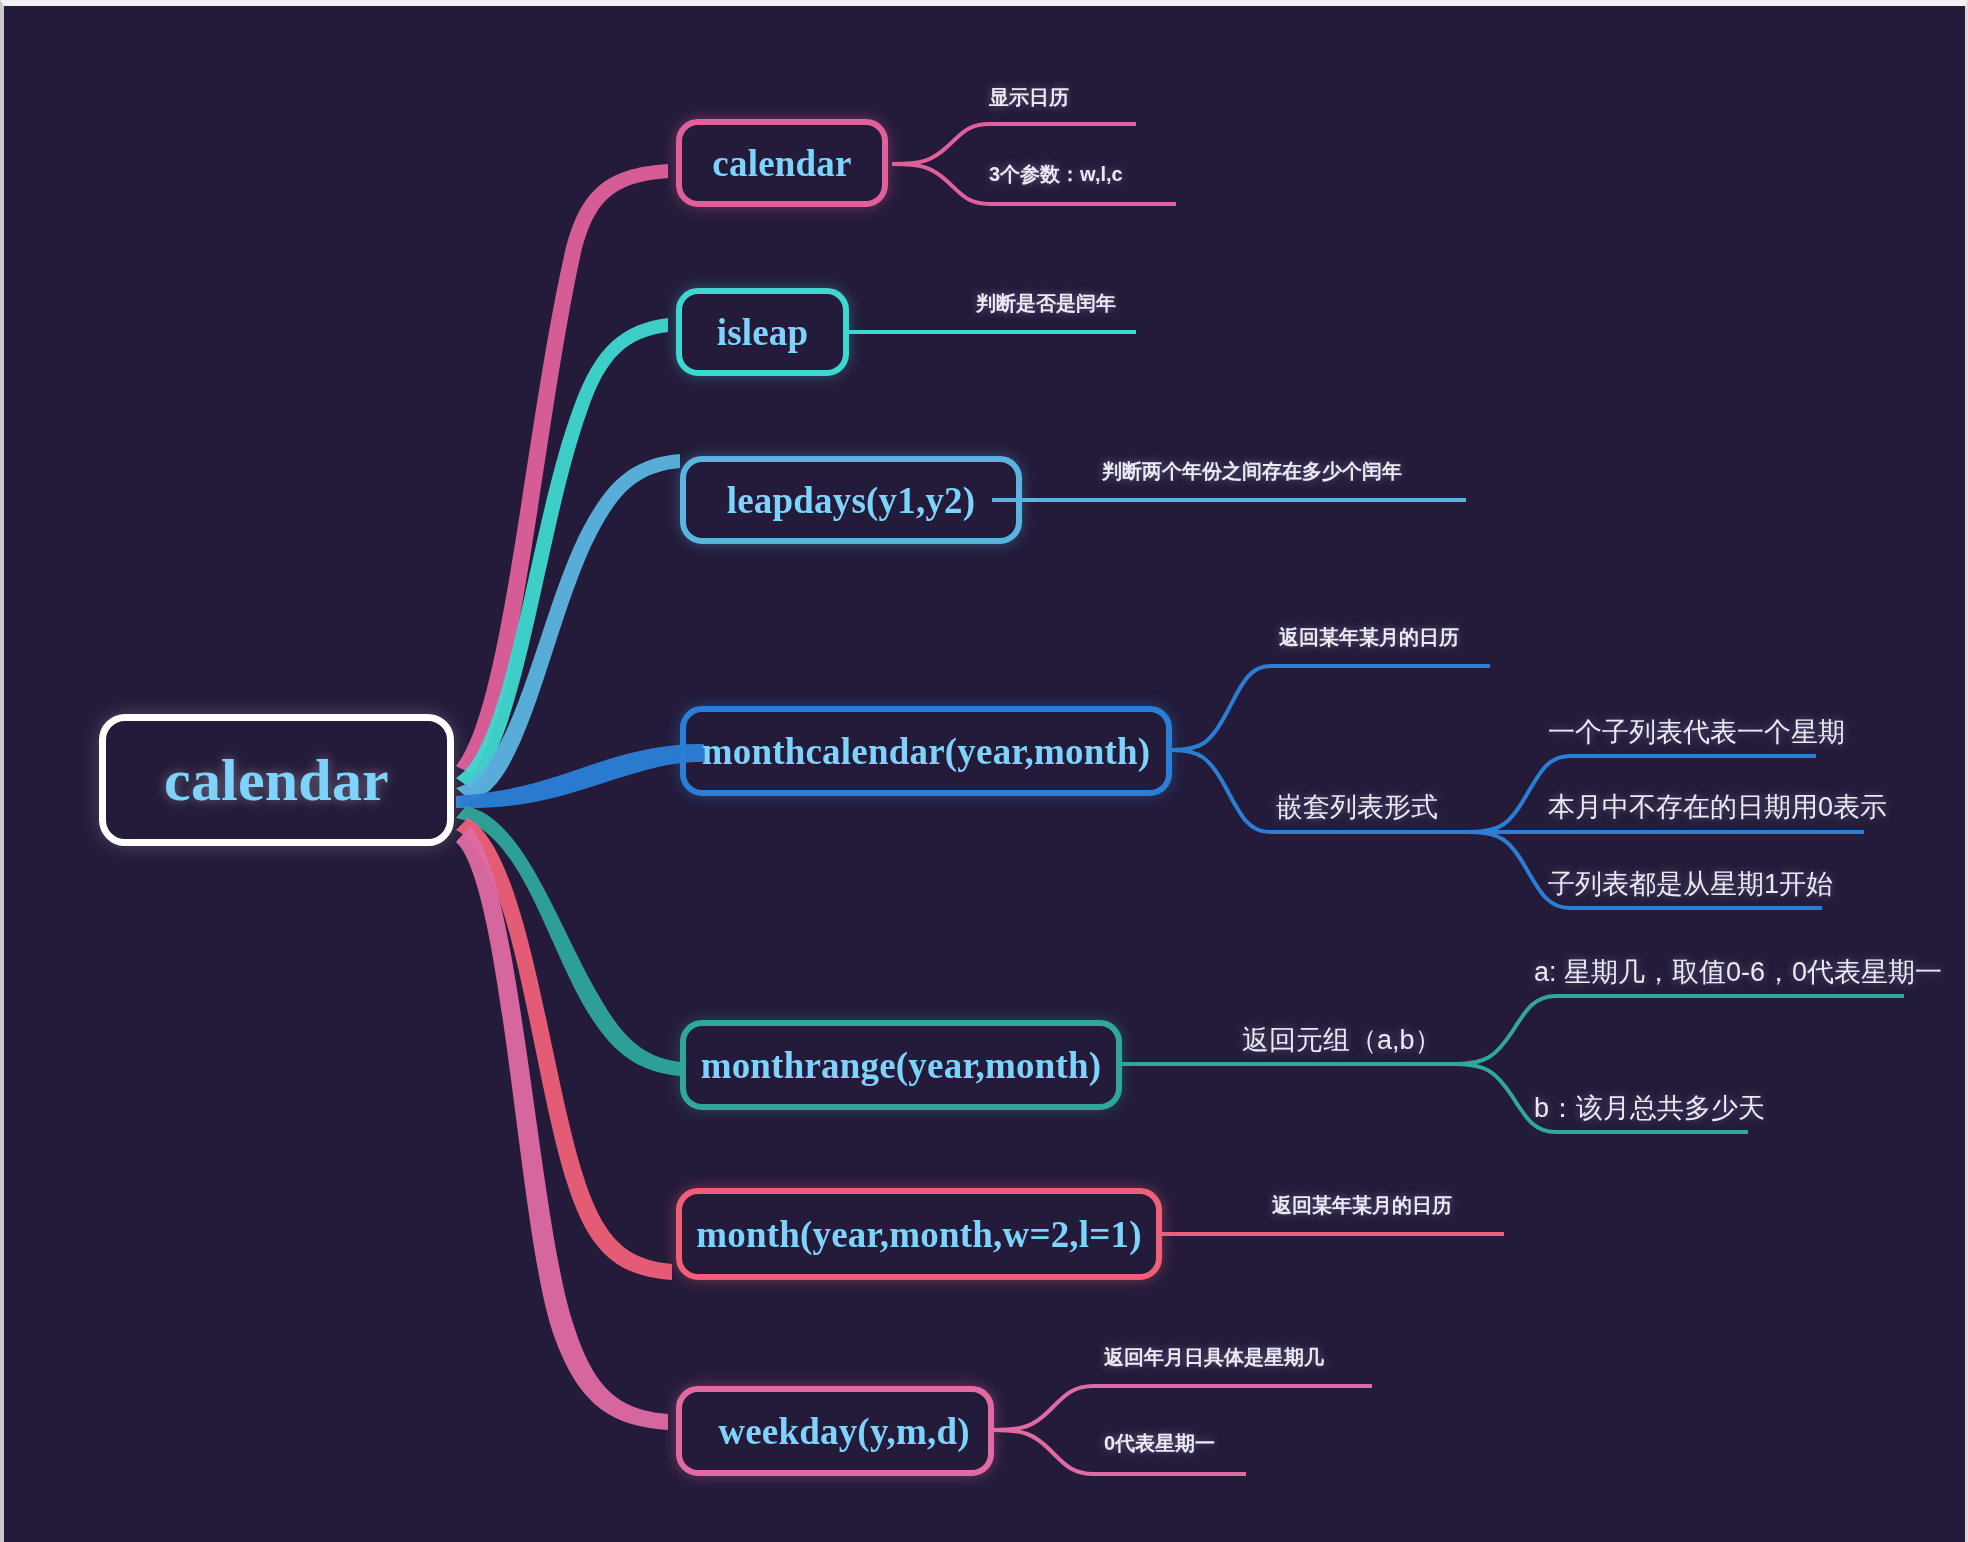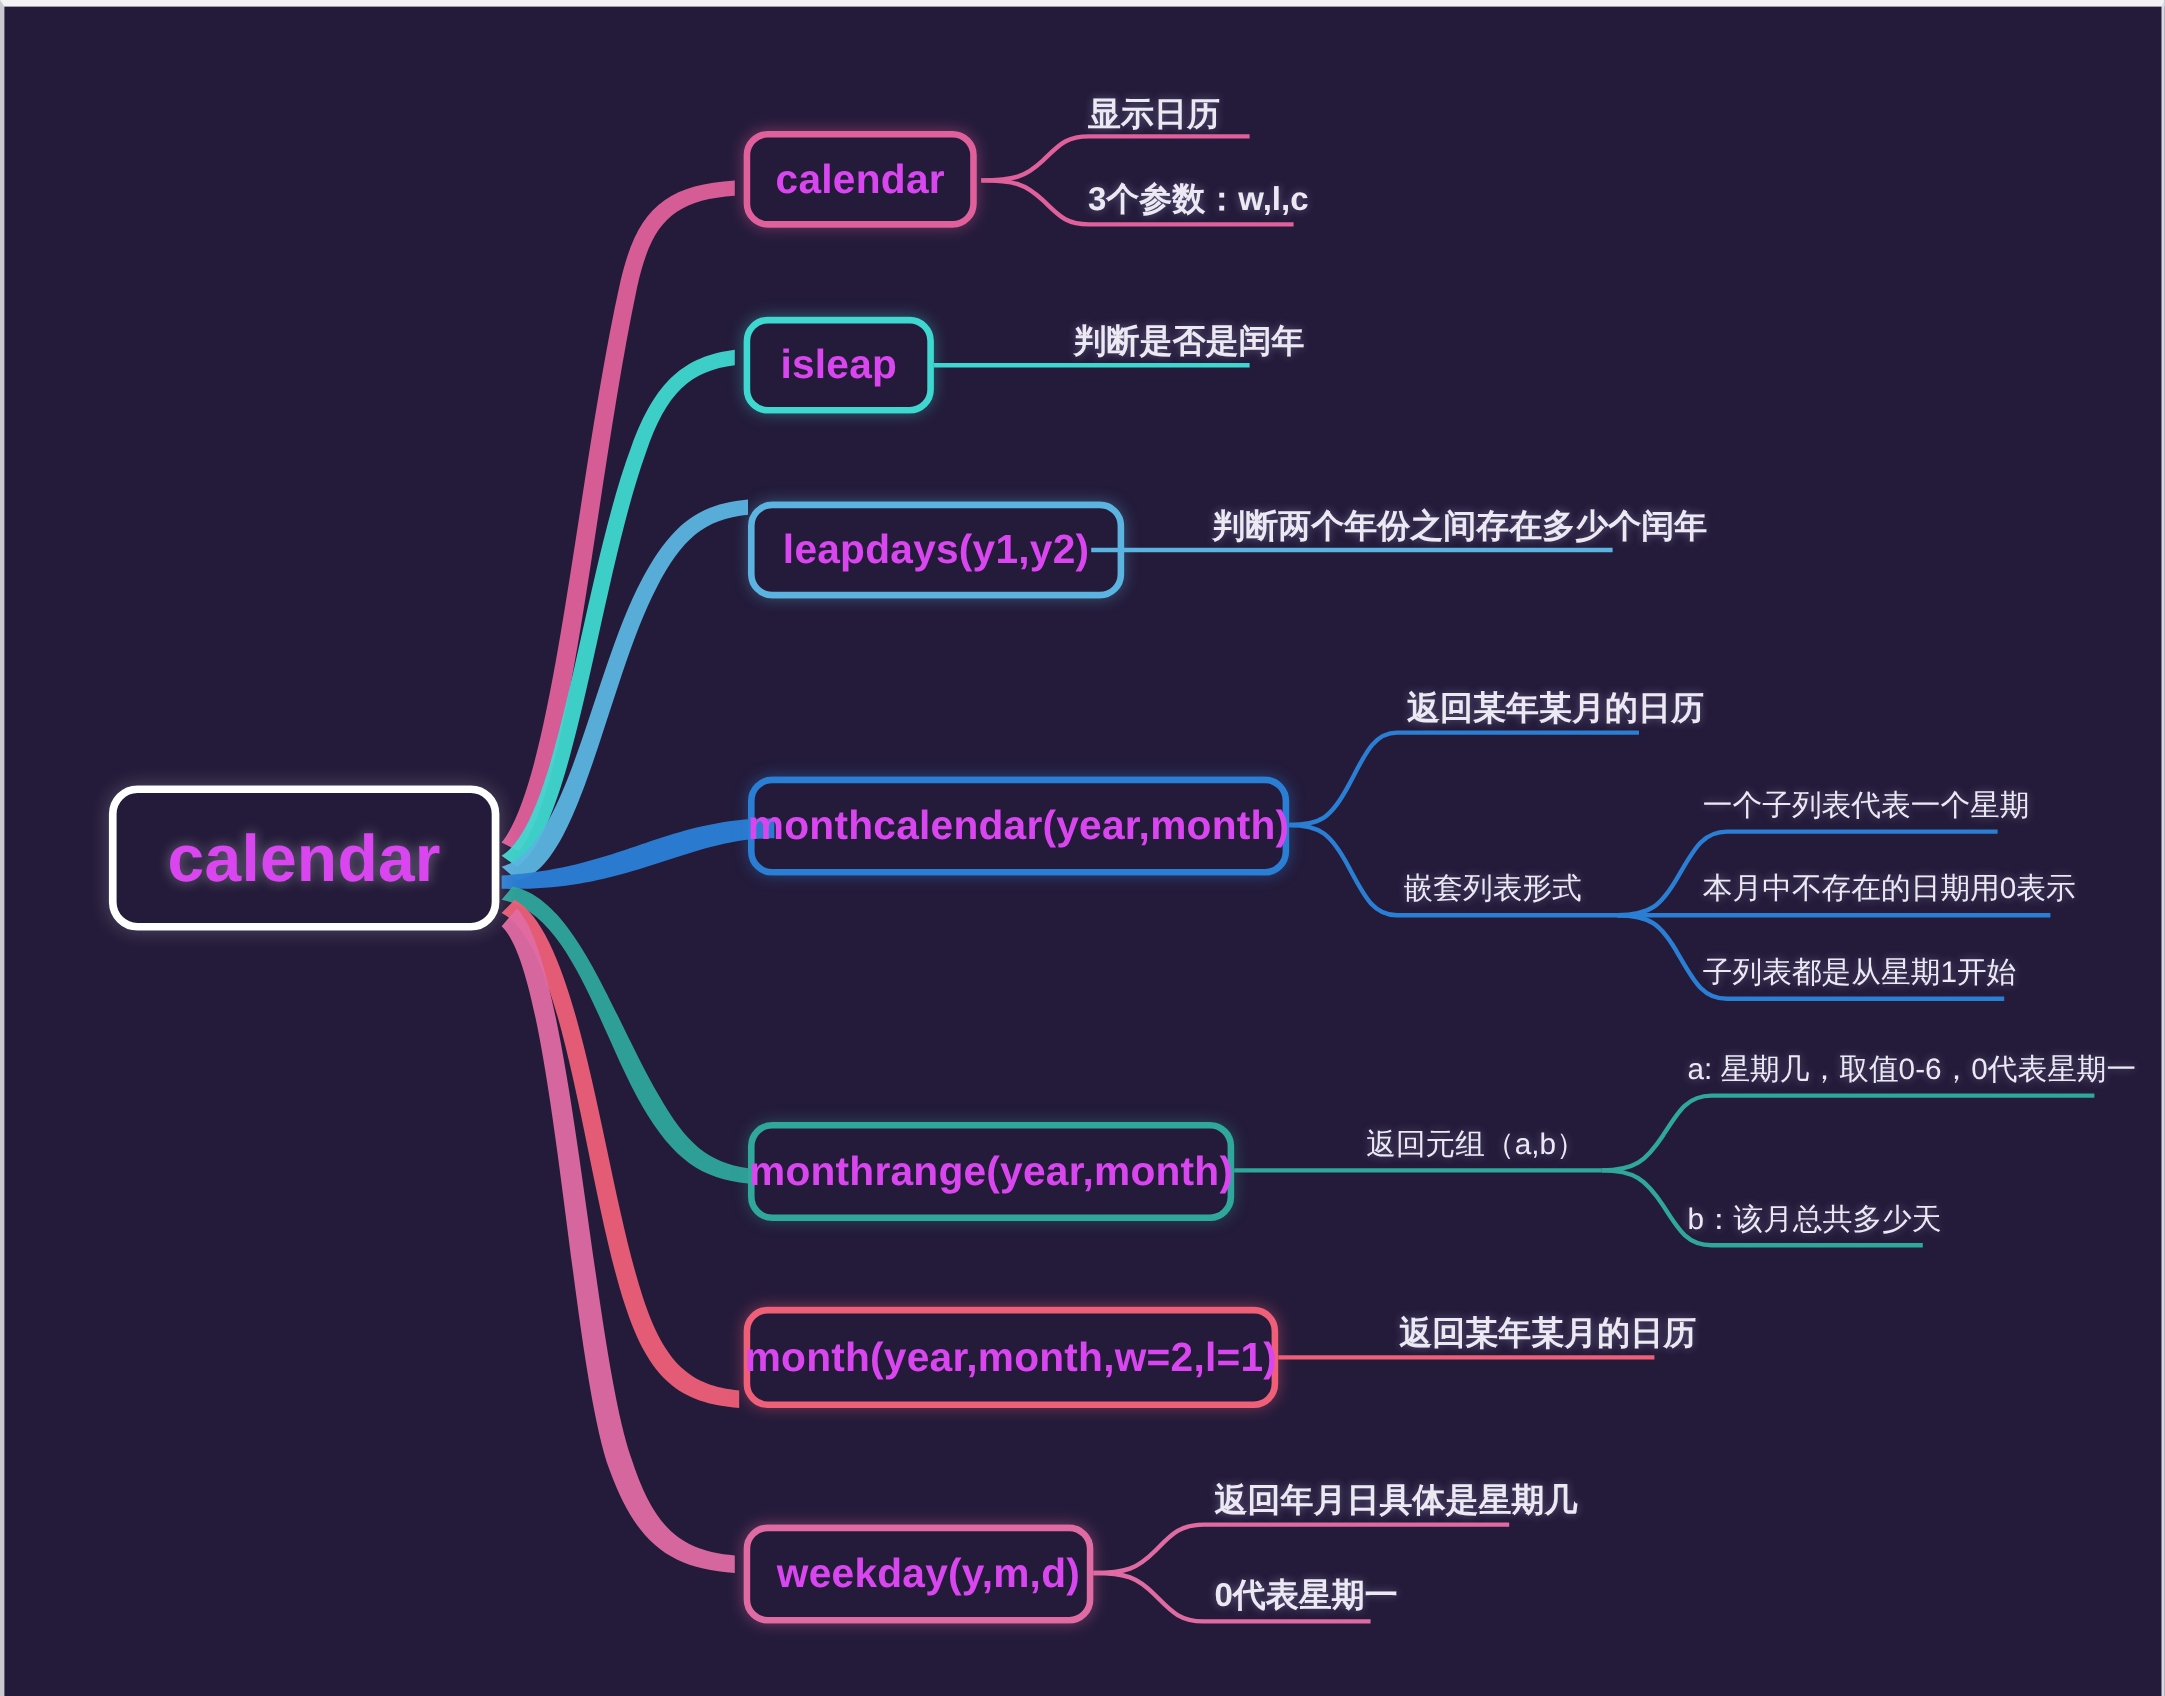--- a/index.html
+++ b/index.html
@@ -26,44 +26,45 @@
     height: 1542px;
     pointer-events: none;
   }
   .node {
     position: absolute;
     box-sizing: border-box;
     display: flex;
     align-items: center;
     justify-content: center;
     border-radius: 22px;
-    color: #d946ef;
+    color: #7dd3fc;
     background: transparent;
     white-space: nowrap;
     letter-spacing: .2px;
+    font-family: Liberation Serif, serif;
   }
   .node-root {
     border: 7px solid #ffffff;
     border-radius: 26px;
     font-size: 60px;
     font-weight: 600;
     box-shadow: 0 0 18px rgba(255,255,255,.20);
     text-shadow: 0 0 12px rgba(255,255,255,.35);
   }
   .node-branch {
     border-width: 6px;
     border-style: solid;
     font-size: 37px;
     font-weight: 700;
     padding: 0 26px;
   }
   .leaf {
     position: absolute;
     color: #ece9f3;
-    font-size: 30px;
+    font-size: 20px;
     font-weight: 700;
     white-space: nowrap;
     text-shadow: 0 0 8px rgba(180,170,220,.45);
   }
   .leaf-sub {
     font-size: 27px;
     font-weight: 400;
   }
 </style>
 </head>

